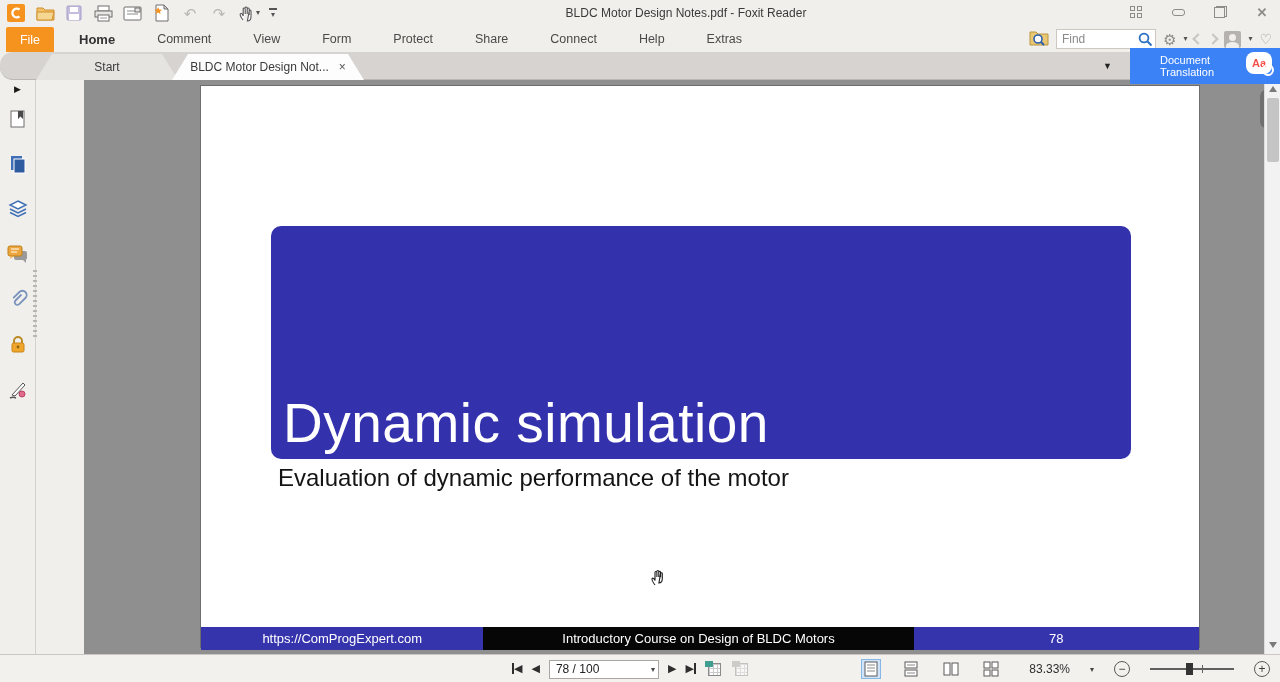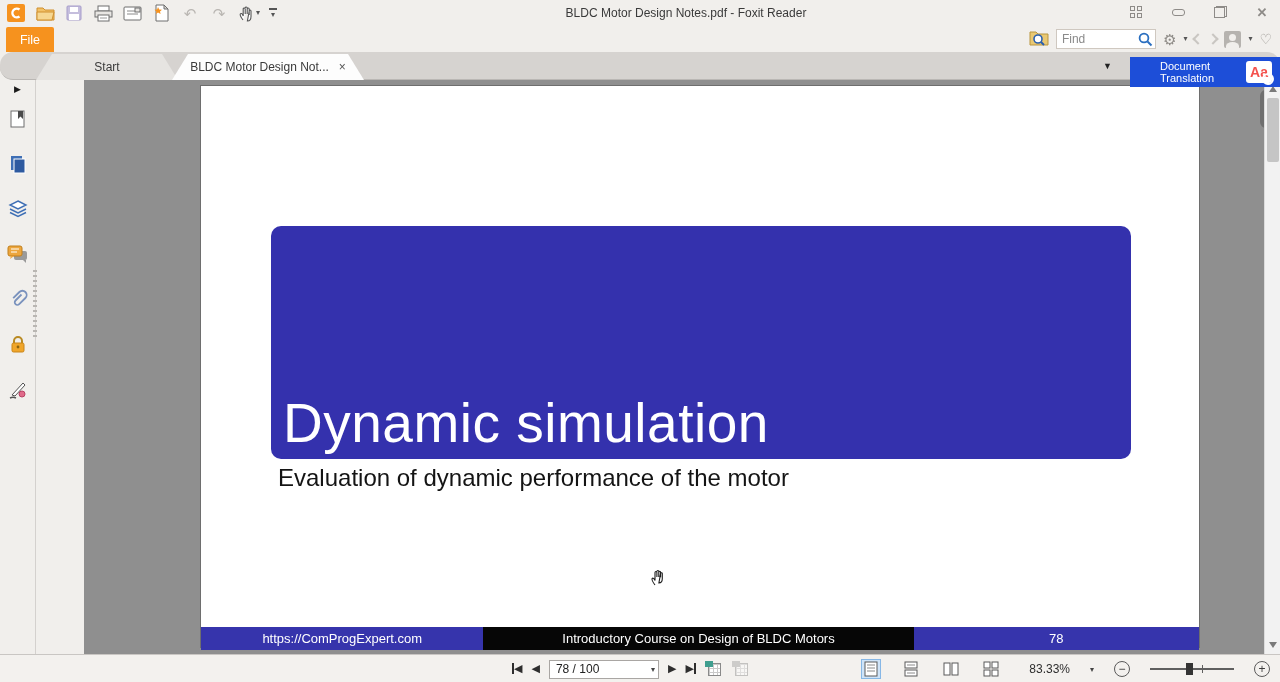--- a/index.html
+++ b/index.html
@@ -54,25 +54,25 @@
   .heart-glyph { font-size:14px; color:#a5a29e; line-height:1; }
   
   .tabbar { position:absolute; top:52px; left:0; right:0; height:28px; background:#d6d3d0; border-bottom:1px solid #bab7b4;border-radius:13px; }
   .doc-tab { position:absolute; top:2px; height:26px; display:flex; align-items:center; justify-content:center;
     font-size:12px; color:#3a3a3a; clip-path:polygon(16px 0, calc(100% - 16px) 0, 100% 100%, 0 100%); }
   .tab-start { left:36px; width:142px; background:#e6e4e1; }
   .tab-doc { left:172px; width:192px; background:#fdfdfd; gap:10px; }
   .tab-close { font-size:12px; color:#555; }
   .tab-list-caret { position:absolute; right:168px; top:9px; font-size:9px; color:#222; }
   
-  .badge { position:absolute; right:0; top:48px; width:150px; height:30px; background:#1d4ed8; color:#fff;
-    display:flex; align-items:center; z-index:5;margin-top:9px; }
+  .badge { position:absolute; right:0; top:48px; width:150px; height:36px; background:#3b82f6; color:#fff;
+    display:flex; align-items:center; z-index:5; }
   .badge-text { font-size:11px; line-height:12px; padding-left:30px; white-space:pre-line; }
-  .badge-ic { position:absolute; right:8px; top:4px; width:26px; height:22px; background:#fff; border-radius:3px;
-    display:flex; align-items:center; justify-content:center; font-size:14px; font-weight:bold; color:#f4514d; }
+  .badge-ic { position:absolute; right:8px; top:4px; width:26px; height:22px; background:#fff; border-radius:8px;
+    display:flex; align-items:center; justify-content:center; font-size:11px; font-weight:bold; color:#f4514d; }
   .badge-ic::after { content:""; position:absolute; right:-2px; bottom:-2px; width:8px; height:8px;
     border:2px solid #fff; border-radius:50%; background:transparent; }
   
   .sidepanel { position:absolute; top:80px; left:0; bottom:28px; width:36px; background:#f1efec; border-right:1px solid #d4d1ce; }
   .sp-expand { position:absolute; top:4px; left:14px; font-size:9px; color:#1a1a1a; }
   .sp-icons { position:absolute; top:28px; left:0; width:36px; display:flex; flex-direction:column; align-items:center; gap:23px; }
   .sp-ic { width:22px; height:22px; display:flex; align-items:center; justify-content:center; }
   .splitter { position:absolute; left:33px; top:270px; width:4px; height:70px;
     background:repeating-linear-gradient(#b9b6b2 0 2px, transparent 2px 5px); }
   
@@ -203,20 +203,31 @@
       </span>
     <span class="wc">
         <span class="restore-ic"></span>
       </span>
     <span class="wc close-ic">✕</span>
   </div>
 </div>
 
 <div class="menubar">
   <div class="file-tab">File</div>
+  <div class="menu-items">
+    <span class="menu-item home">Home</span>
+    <span class="menu-item">Comment</span>
+    <span class="menu-item">View</span>
+    <span class="menu-item">Form</span>
+    <span class="menu-item">Protect</span>
+    <span class="menu-item">Share</span>
+    <span class="menu-item">Connect</span>
+    <span class="menu-item">Help</span>
+    <span class="menu-item">Extras</span>
+  </div>
   <div class="findrow">
     <span>
       <svg width="20" height="17">
           <path d="M1 3h6l2 2h10v11H1z" fill="#e9c873" stroke="#b8953f"></path>
           <circle cx="9" cy="10" r="4" fill="#fff" stroke="#2a5fae" stroke-width="1.6"></circle>
           <line x1="12" y1="13" x2="15" y2="16" stroke="#2a5fae" stroke-width="2"></line>
         </svg>
     </span>
     <span class="find-box">
       <input class="find-input" type="text" placeholder="Find" style="">

